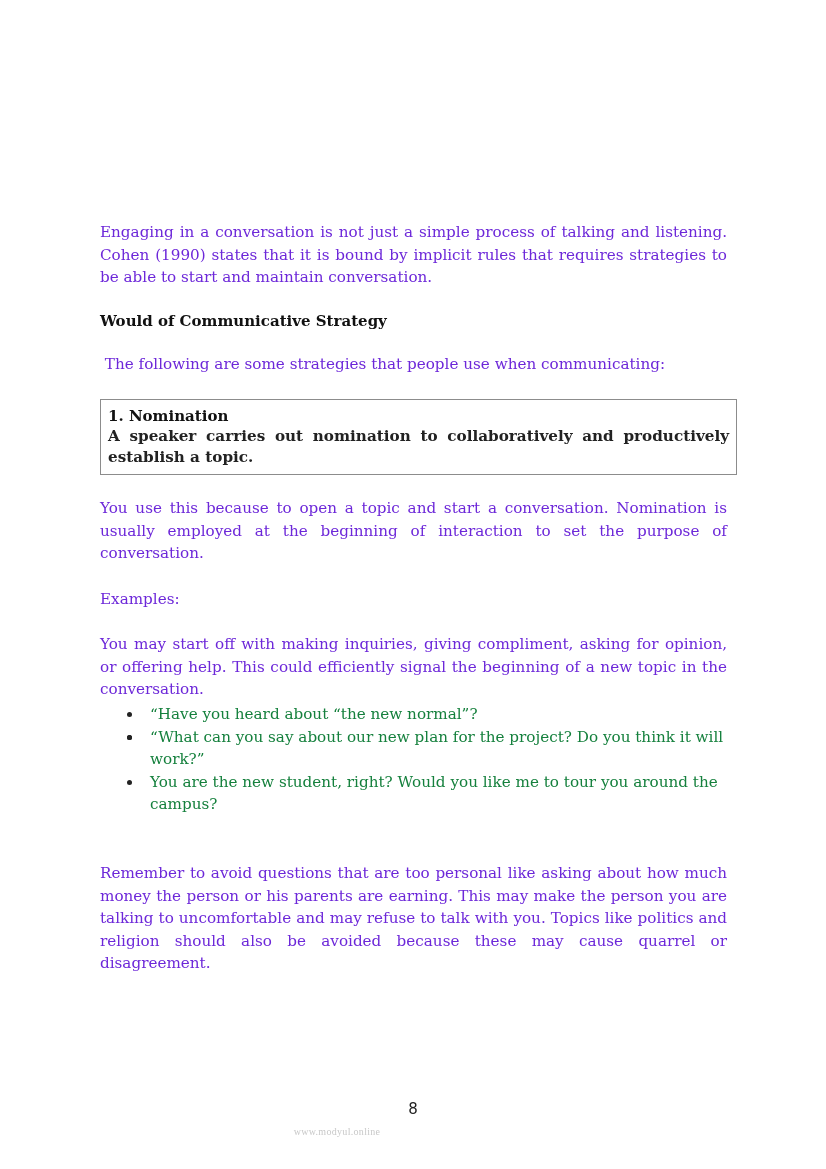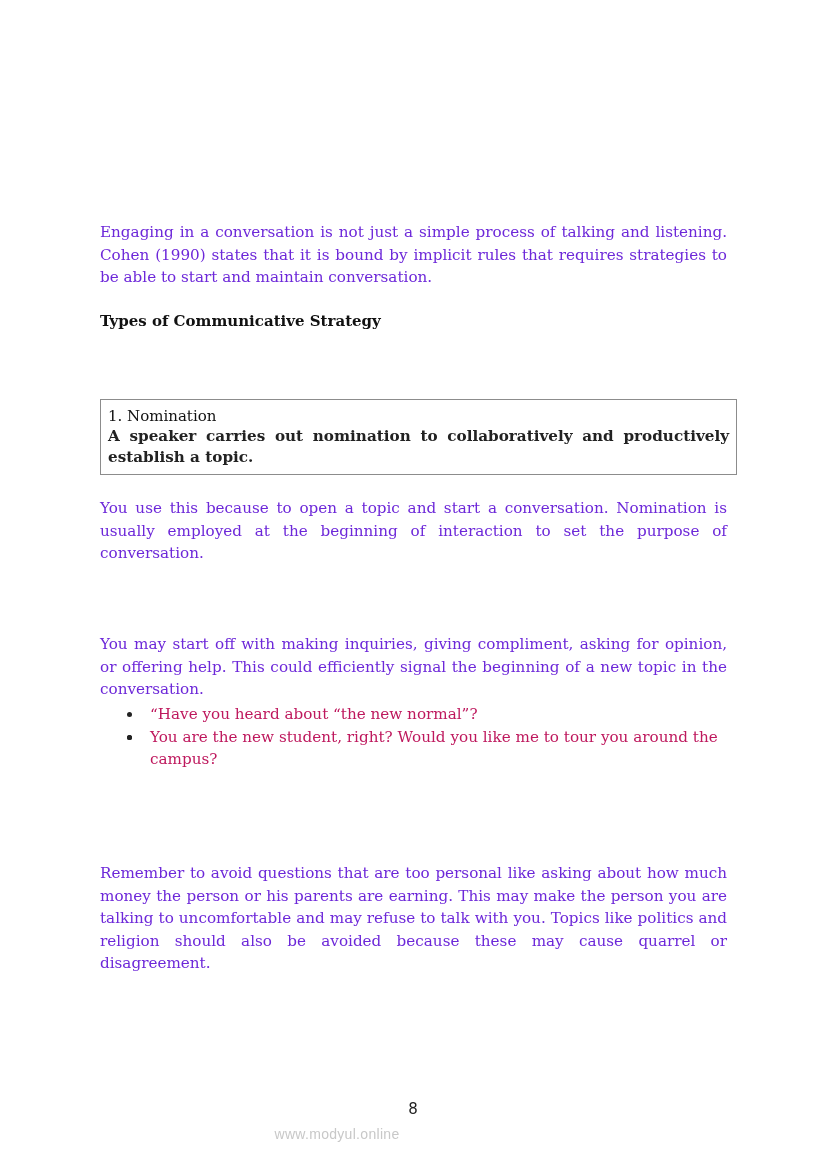--- a/index.html
+++ b/index.html
@@ -71,21 +71,21 @@
       position: absolute;
       left: 100px;
       top: 399px;
       width: 621px;
       height: 68px;
       border: 1px solid #8c8c8c;
       padding: 6px 7px 0 7px;
       box-sizing: content-box;
     }
     .box-title {
-      font-weight: normal;
+      font-weight: bold;
       font-size: 15px;
       line-height: 20px;
       color: #111;
       margin: 0;
     }
     .box-text {
       font-size: 15.2px;
       line-height: 21px;
       text-align: justify;
       color: #222;
@@ -98,21 +98,21 @@
       width: 627px;
       margin: 0;
       padding: 0;
       list-style: none;
     }
     .bullets li {
       position: relative;
       padding-left: 50px;
       font-size: 15.2px;
       line-height: 22.5px;
-      color: #be185d;
+      color: #15803d;
     }
     .bullet-dot {
       position: absolute;
       left: 27px;
       top: 9px;
       width: 5px;
       height: 5px;
       border-radius: 50%;
       background: #222;
     }
@@ -125,54 +125,60 @@
       font-family: "DejaVu Sans", sans-serif;
       font-size: 15px;
       color: #222;
     }
     .watermark {
       position: absolute;
       left: 0;
       width: 674px;
       top: 1126px;
       text-align: center;
-      font-family: Liberation Sans, sans-serif;
-      font-size: 14px;
+      font-family: Liberation Serif, serif;
+      font-size: 10px;
       color: #c8c8c8;
       letter-spacing: 0.3px;
     }
   </style>
 </head>
 <body>
 
 <div class="page">
 
 
   <p class="text last-left" style="top:221px;">Engaging in a conversation is not just a simple process of talking and listening. Cohen (1990) states that it is bound by implicit rules that requires strategies to be able to start and maintain conversation.</p>
 
-  <p class="heading">Types of Communicative Strategy</p>
+  <p class="heading">Would of Communicative Strategy</p>
 
+  <p class="text last-left" style="top:353px; white-space:pre;"> The following are some strategies that people use when communicating:</p>
 
   <div class="box">
     <p class="box-title">1. Nomination</p>
     <p class="box-text last-left" style="text-align-last:left;font-weight:bold;">A speaker carries out nomination to collaboratively and productively establish a topic.</p>
   </div>
 
   <p class="text last-left" style="top:497px;">You use this because to open a topic and start a conversation. Nomination is usually employed at the beginning of interaction to set the purpose of conversation.</p>
 
+  <p class="text" style="top:588px;">Examples:</p>
 
   <p class="text last-left" style="top:633px;">You may start off with making inquiries, giving compliment, asking for opinion, or offering help. This could efficiently signal the beginning of a new topic in the conversation.</p>
 
   <ul class="bullets">
     <li>
       <span class="bullet-dot"></span>
       <span>“Have you heard about “the new normal”?</span>
     </li>
     <li>
       <span class="bullet-dot"></span>
+    </li>
+    <li>
+      <span class="bullet-dot"></span>
+      <span>“What can you say about our new plan for the project? Do you think it will work?”</span>
     </li>
     <li>
       <span class="bullet-dot"></span>
       <span>You are the new student, right? Would you like me to tour you around the campus?</span>
     </li>
   </ul>
 
   <p class="text last-left" style="top:862px;">Remember to avoid questions that are too personal like asking about how much money the person or his parents are earning. This may make the person you are talking to uncomfortable and may refuse to talk with you. Topics like politics and religion should also be avoided because these may cause quarrel or disagreement.</p>
 
   <div class="page-number">8</div>

